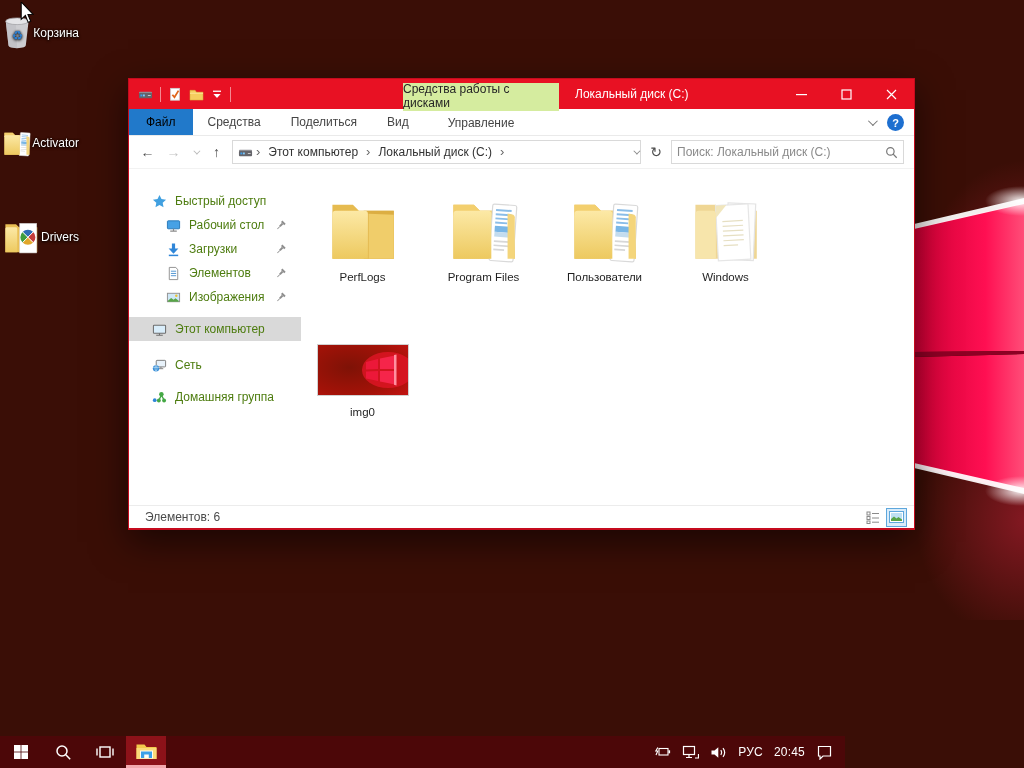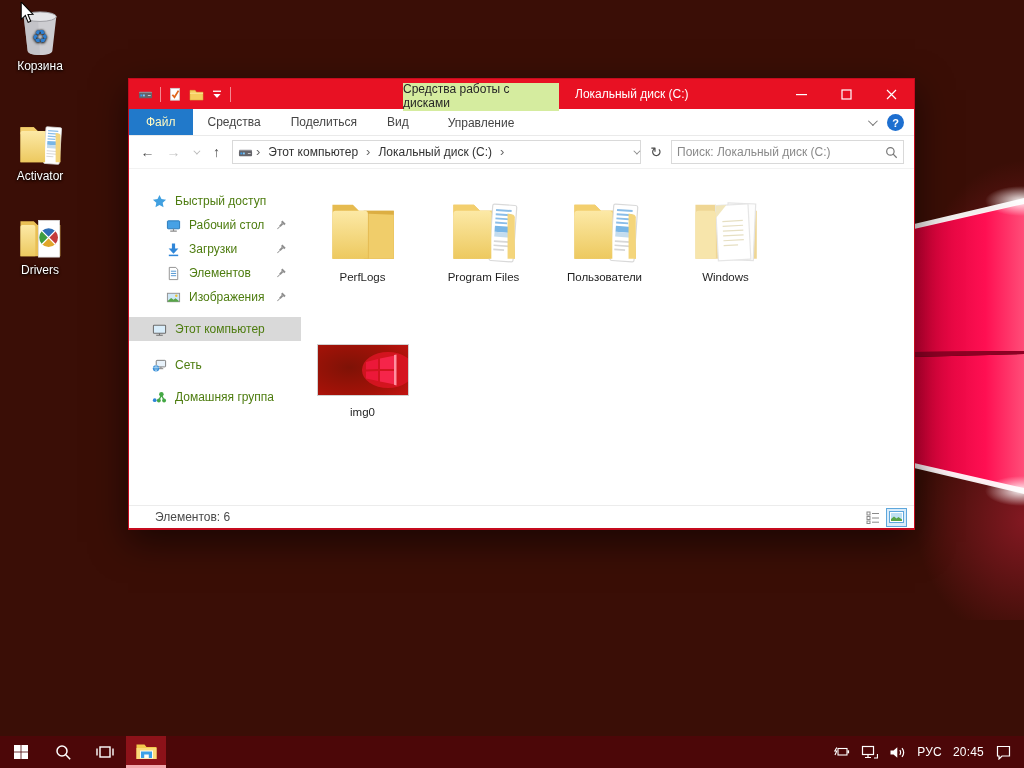--- a/index.html
+++ b/index.html
@@ -11,21 +11,21 @@
       linear-gradient(180deg, rgba(15,4,2,.38), rgba(15,4,2,0) 26%),
       radial-gradient(ellipse 560px 430px at 100% 44%, rgba(255,40,70,.42), rgba(255,40,70,0) 70%),
       radial-gradient(ellipse 820px 620px at 22% 54%, rgba(132,38,12,.55), rgba(132,38,12,0) 64%),
       radial-gradient(ellipse 900px 460px at 68% 102%, rgba(190,62,18,.32), rgba(190,62,18,0) 60%),
       linear-gradient(75deg, transparent 44%, rgba(255,90,35,.08) 48%, transparent 52%),
       linear-gradient(160deg, #351008 0%, #481309 38%, #40100 60%, #330c05 100%);
   }
   .wall-beams{position:absolute;right:0;top:100px;width:110px;height:520px}
 
   
-  .dicon{position:absolute;width:78px;display:flex;flex-direction:column;align-items:center;color:#fff;
+  .dicon{position:absolute;width:78px;display:flex;flex-direction:row;align-items:center;color:#fff;
     font-size:12px;text-shadow:0 1px 3px rgba(0,0,0,.95),0 0 2px rgba(0,0,0,.8);cursor:default}
   .dicon .dlabel{margin-top:3px;text-align:center;line-height:1.1}
   #dicon-bin{left:1px;top:7px}
   #dicon-activator{left:1px;top:117px}
   #dicon-drivers{left:1px;top:211px}
 
   .cursor{position:absolute;left:19px;top:2px;z-index:60}
 
   
   .window{position:absolute;left:128px;top:78px;width:787px;height:452px;background:#fff;
@@ -36,21 +36,21 @@
   .qat{display:flex;align-items:center;gap:7px;padding-left:9px;height:100%}
   .qat .sep{width:1px;height:15px;background:rgba(255,255,255,.5)}
   .ctx-group{position:absolute;left:274px;top:4px;width:156px;height:26px;background:#d5ec9f;
     color:#262626;font-size:12px;display:flex;align-items:center;justify-content:center}
   .wtitle{position:absolute;left:446px;top:0;height:30px;display:flex;align-items:center;color:#fff;font-size:12px}
   .win-controls{position:absolute;right:0;top:0;height:30px;display:flex}
   .wc{width:45px;height:30px;display:flex;align-items:center;justify-content:center}
 
   .tabrow{flex:0 0 27px;background:#fff;display:flex;align-items:stretch;border-bottom:1px solid #eaeaea;position:relative}
   .tab{font-size:12px;color:#454545;display:flex;align-items:center;padding:0 15px}
-  .tab.file{background:#2179ca;color:#fef9c3;padding:0 17px}
+  .tab.file{background:#2179ca;color:#000000;padding:0 17px}
   .tab.manage{position:absolute;left:274px;top:0;height:27px;width:156px;justify-content:center;
     box-shadow:inset 0 2px 0 #d5ec9f}
   .ribbon-right{position:absolute;right:10px;top:0;height:27px;display:flex;align-items:center;gap:12px}
   .chev{display:inline-block;width:7px;height:7px;border-right:1.6px solid #777;border-bottom:1.6px solid #777;transform:rotate(45deg) translateY(-2px)}
   .help-btn{width:17px;height:17px;border-radius:50%;background:#1d6fd0;color:#fff;font-size:11px;font-weight:bold;
     display:flex;align-items:center;justify-content:center}
 
   .addressrow{flex:0 0 33px;display:flex;align-items:center;padding:0 8px;gap:5px;border-bottom:1px solid #f2f2f2}
   .nav-btn{width:21px;text-align:center;font-size:14px;line-height:1}
   .nav-back{color:#4d4d4d}.nav-fwd{color:#c3c3c3}.nav-up{color:#4d4d4d}
@@ -74,27 +74,27 @@
   .snav .pin{position:absolute;right:15px;top:7px}
   .snav.selected{background:#d9d9d9}
   .sgap8{height:8px}.sgap12{height:12px}
 
   .content{flex:1;padding:13px 8px 0 1px;display:flex;flex-wrap:wrap;align-content:flex-start}
   .tile{width:121px;height:135px;display:flex;flex-direction:column;align-items:center;padding-top:2px}
   .tile .icon-wrap{height:82px;display:flex;align-items:flex-end;justify-content:center}
   .tile .label{margin-top:4px;font-size:11.5px;color:#1f1f1f;text-align:center;max-width:88px;line-height:1.32}
   .thumb{width:90px;height:50px;box-shadow:0 0 0 1px rgba(0,0,0,.18);margin-bottom:6px}
 
-  .statusbar{flex:0 0 23px;border-top:1px solid #ececec;display:flex;align-items:center;padding:0 2px 0 26px;font-size:12px;color:#4a4a4a}
+  .statusbar{flex:0 0 23px;border-top:1px solid #ececec;display:flex;align-items:center;padding:0 2px 0 16px;font-size:12px;color:#4a4a4a}
   .view-toggles{margin-left:auto;display:flex;gap:3px;padding-right:5px}
   .vt{width:21px;height:19px;display:flex;align-items:center;justify-content:center;border:1px solid transparent}
   .vt.selected{border-color:#5ea7dc;background:#d9ecfa}
 
   
-  .taskbar{position:absolute;left:0;bottom:0;width:1024px;height:32px;background:#4c0708;display:flex;z-index:50}
+  .taskbar{position:absolute;left:0;bottom:0;width:845px;height:32px;background:#4c0708;display:flex;z-index:50}
   .tb-btn{width:42px;height:32px;display:flex;align-items:center;justify-content:center}
   .tb-btn.active{width:40px;background:#8c1219;box-shadow:inset 0 -3px 0 #f2a9ae}
   .tray{margin-left:auto;display:flex;align-items:center;gap:11px;padding-right:12px;color:#fff;font-size:12px}
   .tray .txt{letter-spacing:.2px}
 </style>
 </head>
 <body>
 
 <svg width="0" height="0" style="position:absolute" aria-hidden="true">
   <defs>

